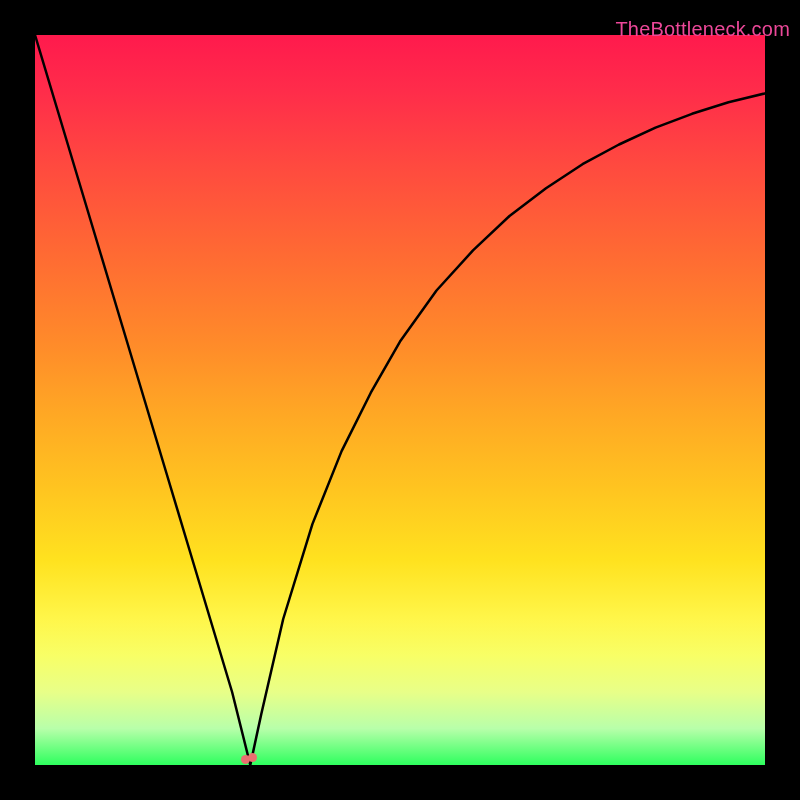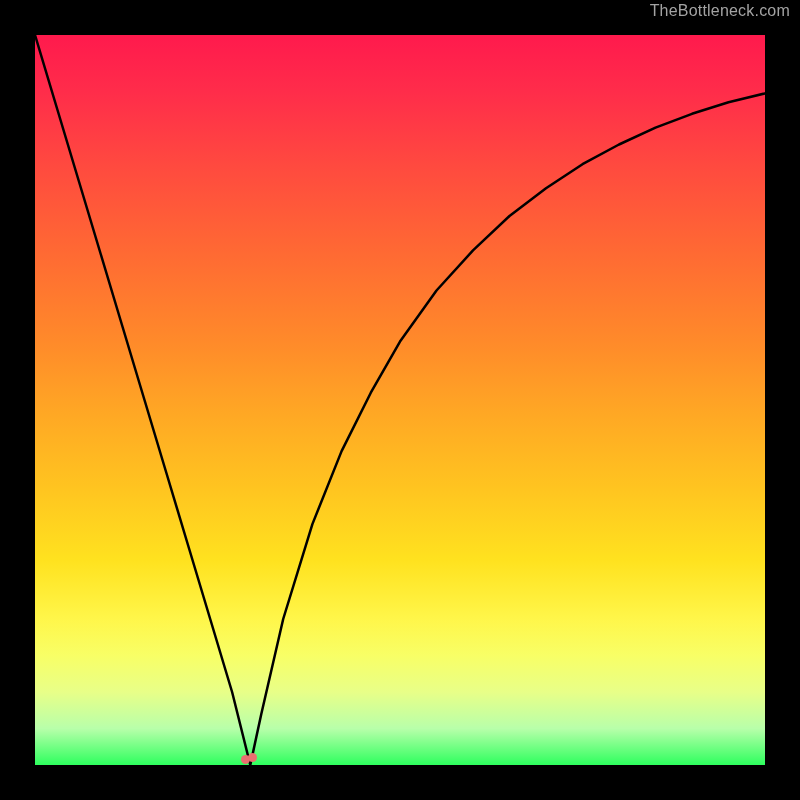--- a/index.html
+++ b/index.html
@@ -36,24 +36,24 @@
       #fff64a 80%,
       #f8ff66 85%,
       #e8ff88 90%,
       #b8ffaa 95%,
       #2eff5e 100%
     );
     overflow: hidden;
   }
   .watermark {
     position: absolute;
-    top: 2px;
+    top: 18px;
     right: 10px;
-    font-size: 16px;
-    color: #a3a3a3;
+    font-size: 20px;
+    color: #ec4899;
     font-weight: 400;
     letter-spacing: 0.2px;
     z-index: 5;
   }
   svg.curve {
     position: absolute;
     left: 0;
     top: 0;
     width: 730px;
     height: 730px;

